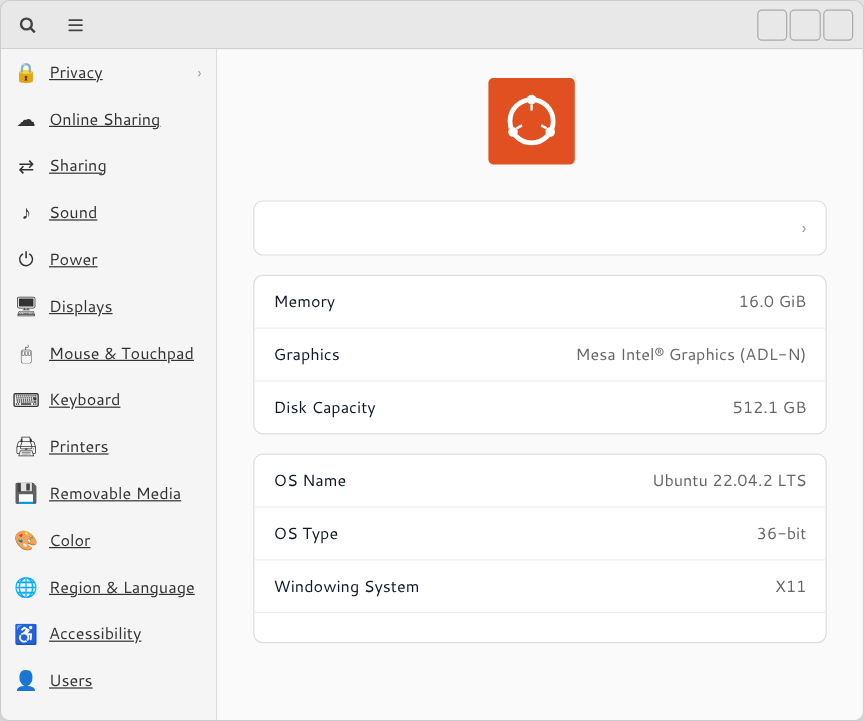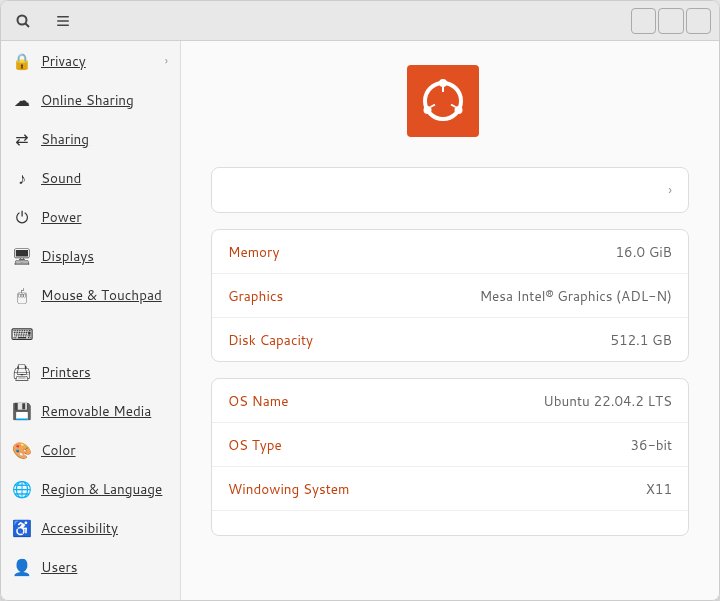--- a/index.html
+++ b/index.html
@@ -157,21 +157,21 @@
       display: flex;
       align-items: center;
       padding: 12px 16px;
       border-bottom: 1px solid #eee;
       font-size: 13.5px;
     }
     .info-row:last-child { border-bottom: none; }
     .info-row.clickable { cursor: pointer; }
     .info-label {
       font-weight: 500;
-      color: #c2410c;
+      color: #0f172a;
       flex: 1;
     }
     .info-value {
       color: #666;
       text-align: center;
     }
     .info-chevron {
       margin-left: 8px;
       color: #999;
       font-size: 14px;
@@ -236,20 +236,21 @@
         <div class="sidebar-item">
           <span class="icon">🖥</span>
           <span class="label">Displays</span>
         </div>
         <div class="sidebar-item">
           <span class="icon">🖱</span>
           <span class="label">Mouse &amp; Touchpad</span>
         </div>
         <div class="sidebar-item">
           <span class="icon">⌨</span>
+          <span class="label">Keyboard</span>
         </div>
         <div class="sidebar-item">
           <span class="icon">🖨</span>
           <span class="label">Printers</span>
         </div>
         <div class="sidebar-item">
           <span class="icon">💾</span>
           <span class="label">Removable Media</span>
         </div>
         <div class="sidebar-item">

